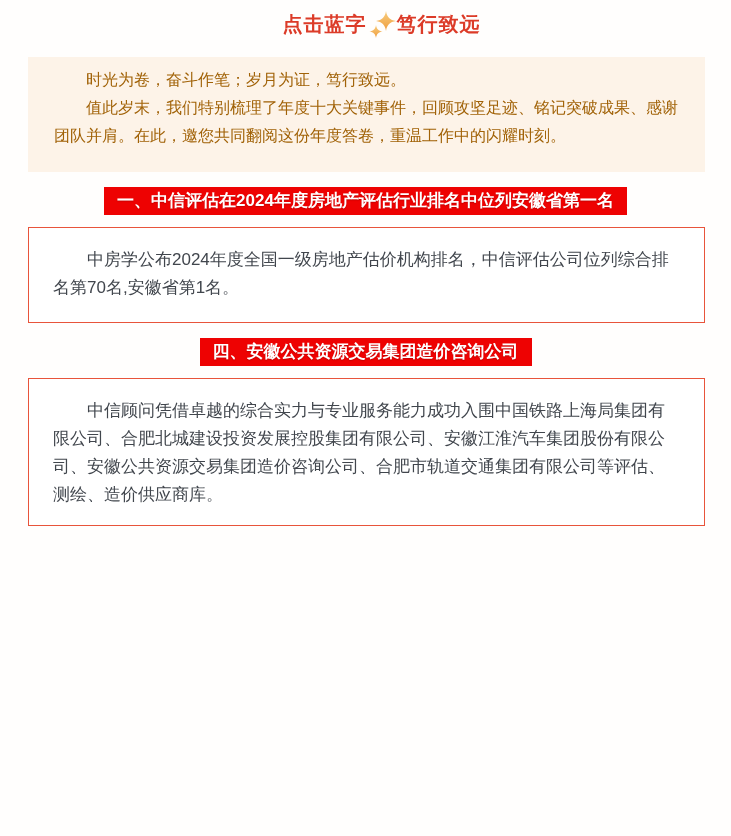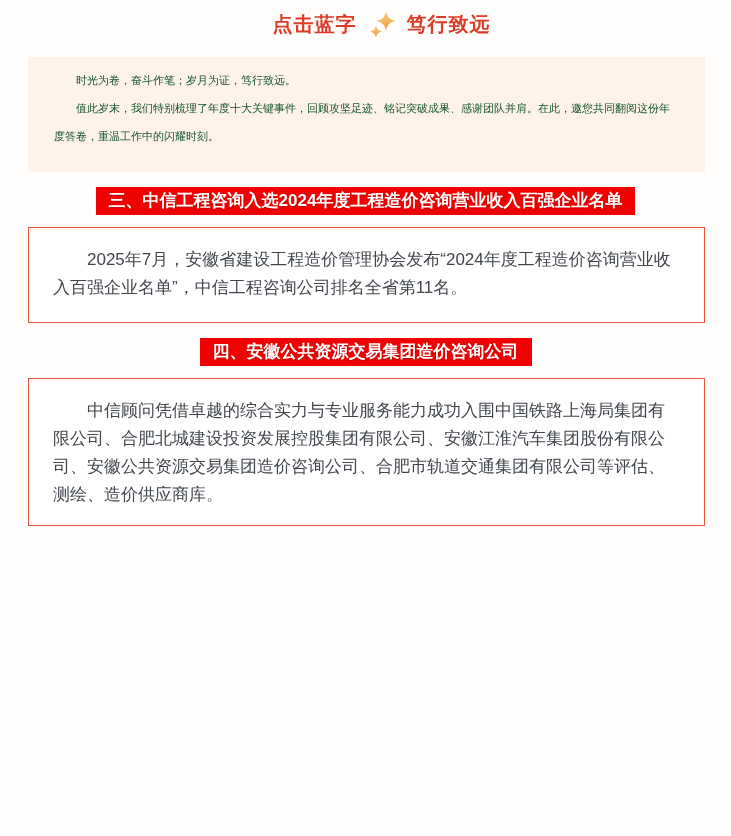--- a/index.html
+++ b/index.html
@@ -12,44 +12,43 @@
     min-height: 836px;
   }
   .page { width: 731px; min-height: 836px; background: #fffefd; padding-bottom: 12px; }
 
   
   .follow-header {
     padding-top: 8px;
     display: flex;
     align-items: center;
     justify-content: center;
-    gap: 10px;
     height: 40px;
     margin-left: 32px;
   }
   .follow-header .red-text {
     color: #dc3b28;
     font-size: 20px;
     font-weight: bold;
     letter-spacing: 1px;
   }
   .sparkle { width: 30px; height: 30px; display: inline-block; }
 
   
   .intro-box {
     margin: 17px auto 0 28px;
     width: 677px;
     background: #fdf3e8;
     padding: 9px 26px 22px 26px;
   }
   .intro-box p {
-    font-size: 11px;
+    font-size: 16px;
     line-height: 28px;
     text-indent: 2em;
-    color: #14532d;
+    color: #a16207;
   }
 
   
   .banner-row { text-align: center; margin-top: 15px; }
   .banner {
     display: inline-block;
     background: #ee0202;
     color: #ffffff;
     font-size: 17px;
     font-weight: bold;
@@ -95,32 +94,32 @@
       </svg>
     </span>
     <span class="red-text">笃行致远</span>
   </div>
 
   <div class="intro-box">
     <p>时光为卷，奋斗作笔；岁月为证，笃行致远。</p>
     <p>值此岁末，我们特别梳理了年度十大关键事件，回顾攻坚足迹、铭记突破成果、感谢团队并肩。在此，邀您共同翻阅这份年度答卷，重温工作中的闪耀时刻。</p>
   </div>
 
+  <div class="section">
+    <div class="banner-row">
+      <span class="banner">一、中信评估在2024年度房地产评估行业排名中位列安徽省第一名</span>
+    </div>
+    <div class="body-box">
+      <p>中房学公布2024年度全国一级房地产估价机构排名，中信评估公司位列综合排名第70名,安徽省第1名。</p>
+    </div>
+  </div>
 
   <div class="section">
   </div>
 
-  <div class="section">
-    <div class="banner-row">
-      <span class="banner">三、中信工程咨询入选2024年度工程造价咨询营业收入百强企业名单</span>
-    </div>
-    <div class="body-box">
-      <p>2025年7月，安徽省建设工程造价管理协会发布“2024年度工程造价咨询营业收入百强企业名单”，中信工程咨询公司排名全省第11名。</p>
-    </div>
-  </div>
 
   <div class="section">
     <div class="banner-row">
       <span class="banner">四、安徽公共资源交易集团造价咨询公司</span>
     </div>
     <div class="body-box tall">
       <p>中信顾问凭借卓越的综合实力与专业服务能力成功入围中国铁路上海局集团有限公司、合肥北城建设投资发展控股集团有限公司、安徽江淮汽车集团股份有限公司、安徽公共资源交易集团造价咨询公司、合肥市轨道交通集团有限公司等评估、测绘、造价供应商库。</p>
     </div>
   </div>
 

